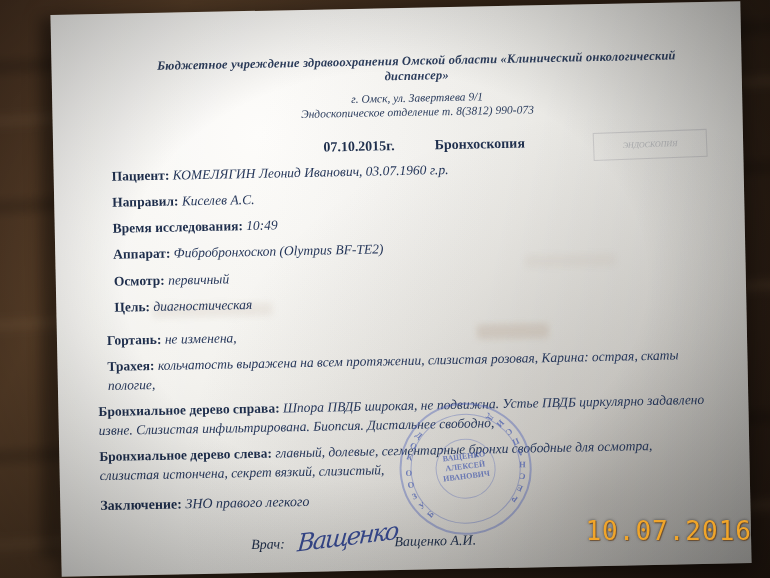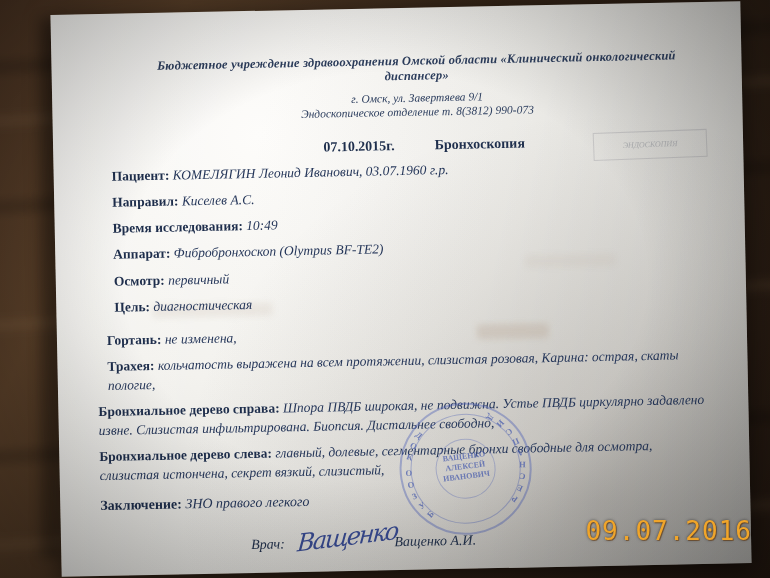--- a/index.html
+++ b/index.html
@@ -346,15 +346,15 @@
         <span style="transform:rotate(136deg) translate(0,-60px) rotate(90deg);">Р</span>
       </div>
       <div class="stamp-center">ВАЩЕНКО<br>АЛЕКСЕЙ<br>ИВАНОВИЧ</div>
     </div>
 
     <div class="smudge" style="left:420px; top:318px; width:72px; height:15px;"></div>
     <div class="smudge" style="left:96px; top:292px; width:120px; height:13px; opacity:0.5;"></div>
     <div class="smudge" style="left:470px; top:250px; width:90px; height:12px; opacity:0.35;"></div>
   </div>
 
-  <div id="datestamp">09.07.2016</div>
+  <div id="datestamp">10.07.2016</div>
   <div id="vignette"></div>
 </div>
 
 </body></html>

